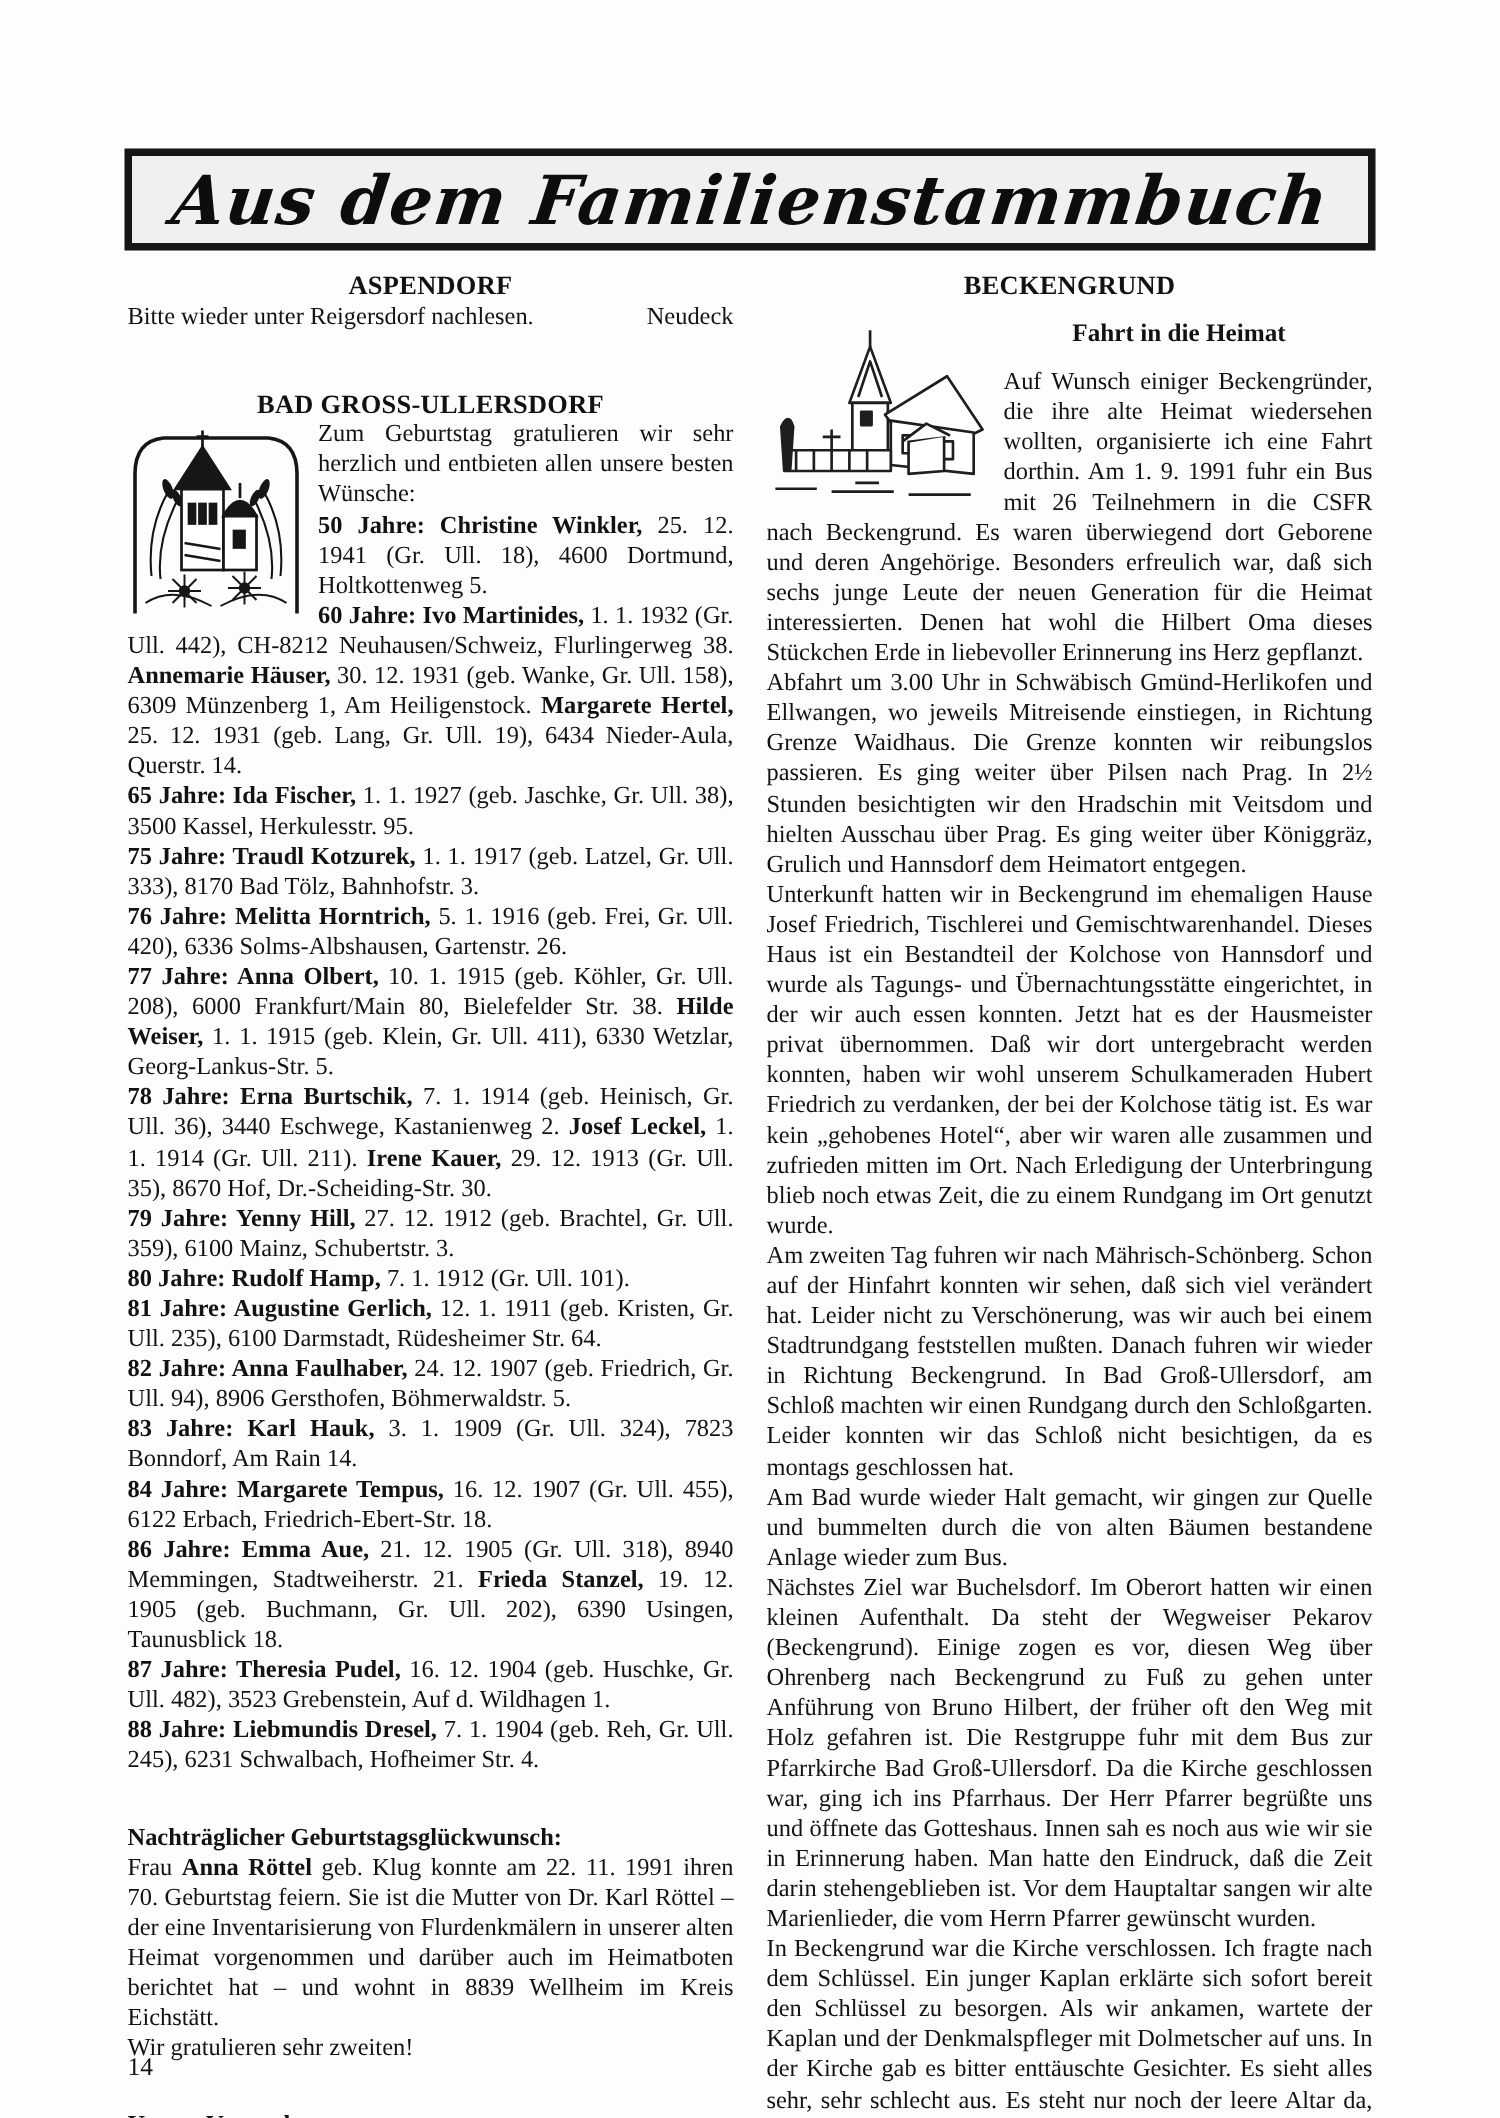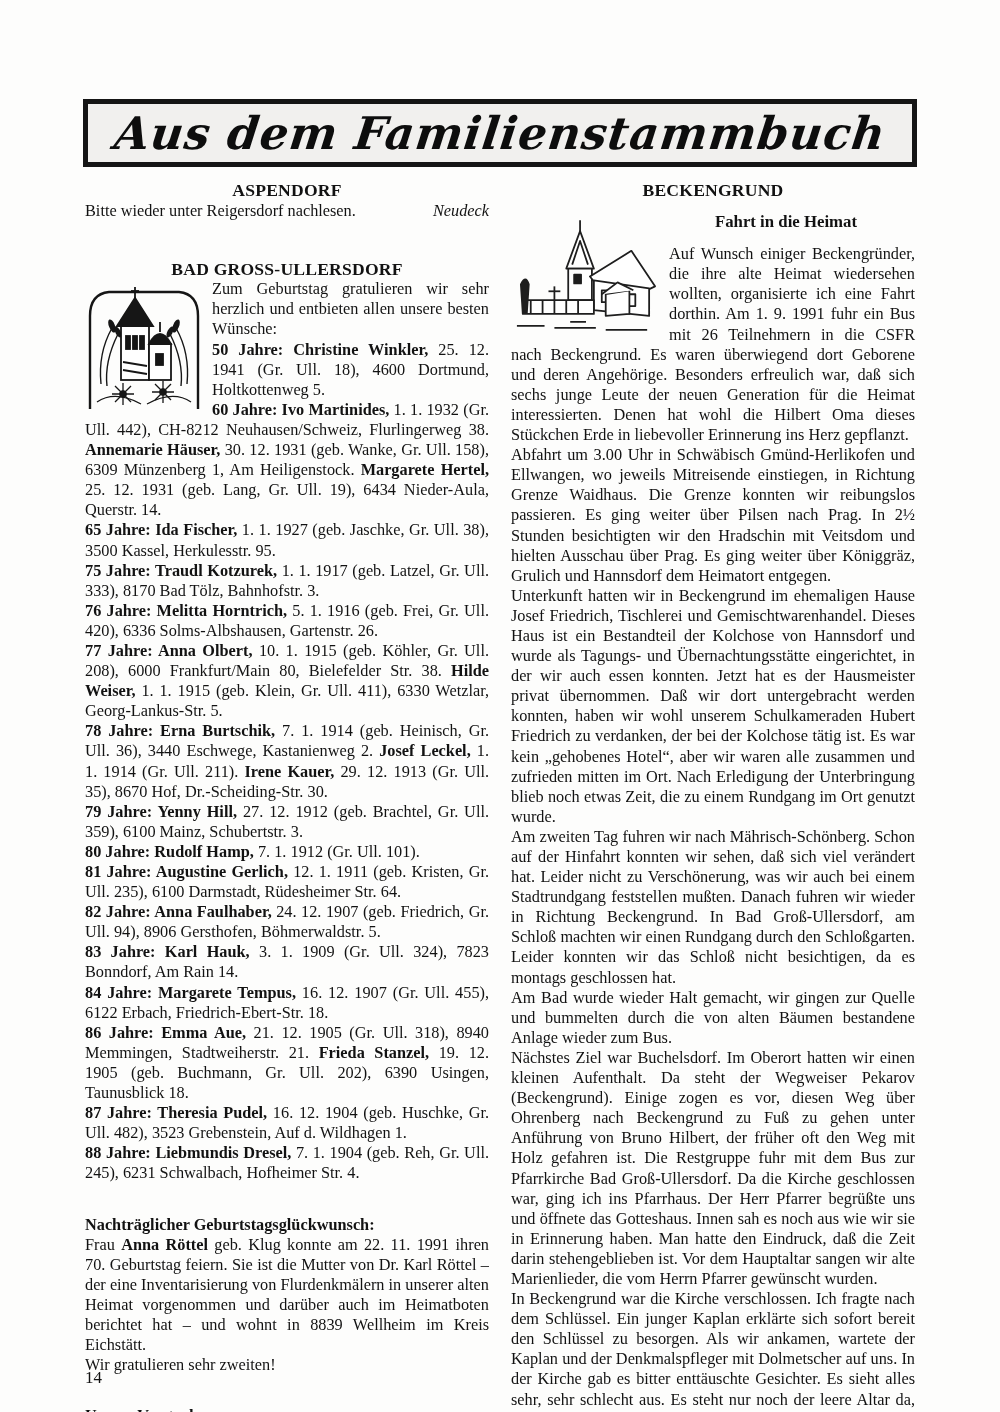--- a/index.html
+++ b/index.html
@@ -7,21 +7,21 @@
         font-family:"Liberation Serif",serif;color:#121212;}
   .masthead{position:absolute;left:83px;top:99px;width:834px;height:68px;box-sizing:border-box;
         border:5px solid #151515;background:#f1f0ee;display:flex;align-items:center;justify-content:center;}
   .masthead-title{font-family:"DejaVu Serif",serif;font-style:italic;font-weight:bold;
         font-size:45px;letter-spacing:1px;transform:skewX(-7deg);white-space:nowrap;color:#0d0d0d;}
   .columns{position:absolute;left:85px;top:180px;width:830px;display:flex;gap:22px;}
   .col{width:404px;font-size:16.3px;line-height:20.1px;text-align:justify;text-justify:inter-word;hyphens:auto;}
   h2.sect{font-size:17.6px;font-weight:bold;text-align:center;margin:0;letter-spacing:.2px;}
   h3.subhead{font-size:16.8px;font-weight:bold;margin:12px;text-align:center;}
   .note-row{display:flex;justify-content:space-between;margin-top:1px;}
-  .byline{font-style:italic;}
+  .byline{}
   .sect-gap{margin-top:38px;}
   .sect-gap2{margin-top:31px;}
   p.para,p.bold{margin:0;}
   p.bold{font-weight:bold;text-align:left;}
   .flow::after{content:"";display:block;clear:both;}
   .illo{display:block;}
   .illo-left{float:left;width:118px;height:128px;margin:3px 9px 2px 0;}
   .illo-right{float:left;width:148px;height:121px;margin:3px 10px 2px 0;}
   .illo svg{display:block;width:100%;height:100%;}
   .pagenum{position:absolute;left:85px;top:1368px;font-size:17px;}

